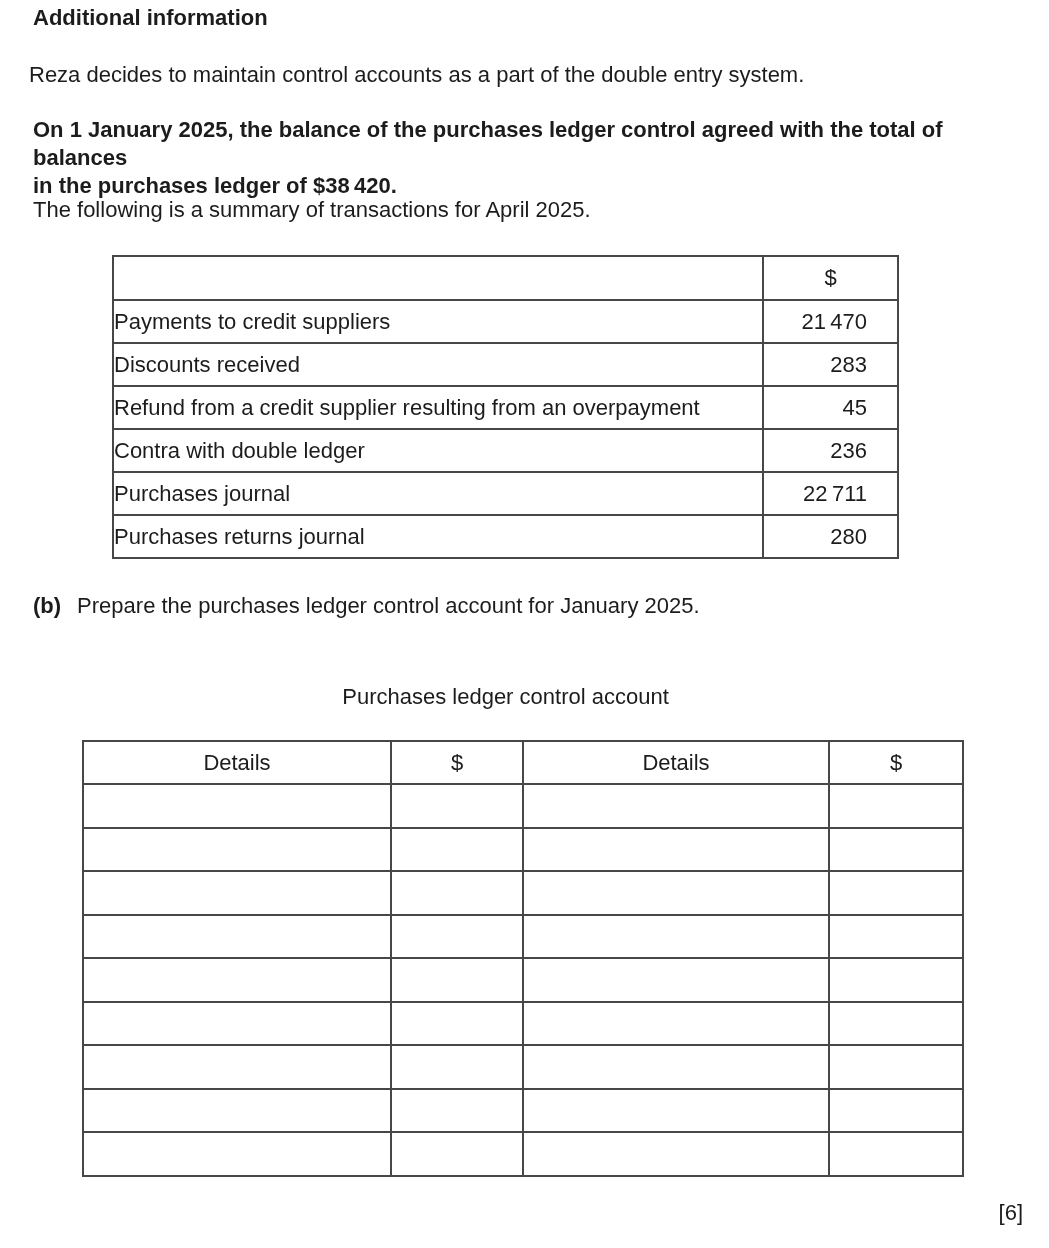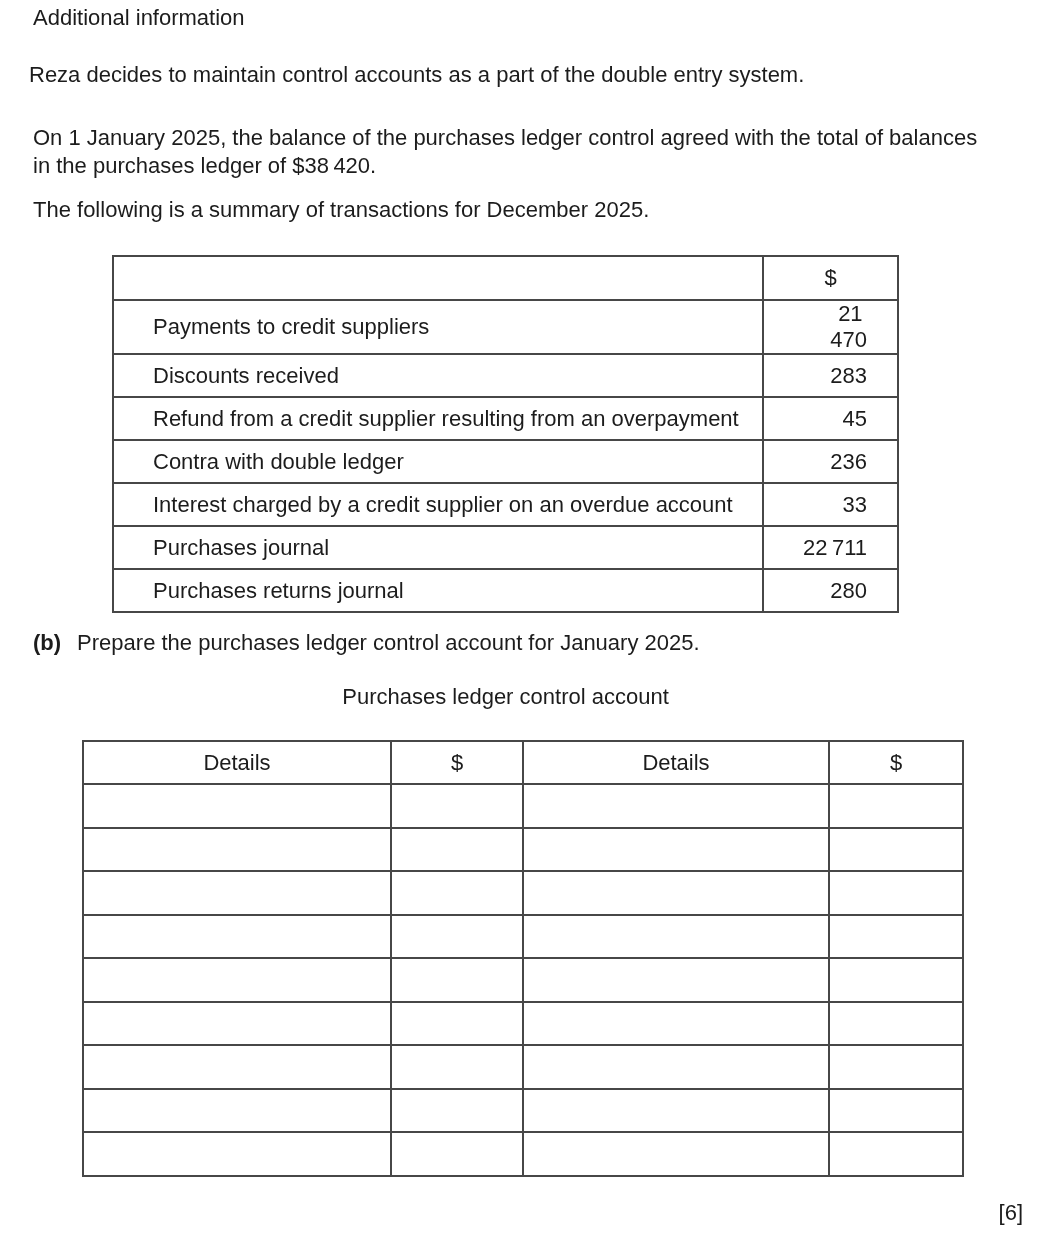--- a/index.html
+++ b/index.html
@@ -9,46 +9,46 @@
   }
   body {
     position: relative;
     font-family: "Liberation Sans", "DejaVu Sans", sans-serif;
     color: #1c1c1c;
     font-size: 22px;
   }
   .abs { position: absolute; }
 
   
-  #heading      { left: 33px; top: 5px;   font-weight: normal; }
+  #heading      { left: 33px; top: 5px;   font-weight: bold; }
   #para1        { left: 29px; top: 62px; }
-  #para2        { left: 33px; top: 124px; line-height: 28px; width: 1005px; }
+  #para2        { left: 33px; top: 116px; line-height: 28px; width: 1005px; font-weight: bold; }
   #para3        { left: 33px; top: 197px; }
 
   
   #summary-table { left: 112px; top: 255px; }
   table { border-collapse: collapse; table-layout: fixed; }
   td, th {
     border: 2px solid #474747;
     font-weight: normal;
     font-size: 22px;
     color: #1c1c1c;
     vertical-align: middle;
     overflow: hidden;
   }
   #summary-table table { width: 785px; }
   #summary-table .col-desc { width: 650px; }
   #summary-table .col-amt  { width: 135px; }
   #summary-table thead th { height: 44px; text-align: center; }
-  #summary-table tbody td { height: 43px; padding-left: 39px; }
+  #summary-table tbody td { height: 43px; }
   #summary-table td.desc { text-align: left; }
   #summary-table td.amt  { padding-right: 30px; text-align: right; }
 
   
-  #question-b { left: 33px; top: 630px; }
+  #question-b { left: 33px; top: 593px; }
   #question-b .qlabel { font-weight: bold; margin-right: 16px; }
   #account-title { left: 33px; top: 684px; width: 945px; text-align: center; }
 
   
   #answer-table { left: 82px; top: 740px; }
   #answer-table table { width: 880px; }
   #answer-table .col-d1 { width: 308px; }
   #answer-table .col-a1 { width: 132px; }
   #answer-table .col-d2 { width: 306px; }
   #answer-table .col-a2 { width: 134px; }
@@ -63,21 +63,21 @@
 
 <div id="heading" class="abs">Additional information</div>
 
 <div id="para1" class="abs">Reza decides to maintain control accounts as a part of the double entry system.</div>
 
 <div id="para2" class="abs">
   <div>On 1 January 2025, the balance of the purchases ledger control agreed with the total of balances</div>
   <div>in the purchases ledger of $38 420.</div>
 </div>
 
-<div id="para3" class="abs">The following is a summary of transactions for December 2025.</div>
+<div id="para3" class="abs">The following is a summary of transactions for April 2025.</div>
 
 <div id="summary-table" class="abs">
   <table>
     <colgroup>
         <col class="col-desc">
         <col class="col-amt">
       </colgroup>
     <thead>
       <tr>
         <th></th>
@@ -93,24 +93,20 @@
           <td class="desc">Discounts received</td>
           <td class="amt">283</td>
         </tr>
         <tr>
           <td class="desc">Refund from a credit supplier resulting from an overpayment</td>
           <td class="amt">45</td>
         </tr>
         <tr>
           <td class="desc">Contra with double ledger</td>
           <td class="amt">236</td>
-        </tr>
-        <tr>
-          <td class="desc">Interest charged by a credit supplier on an overdue account</td>
-          <td class="amt">33</td>
         </tr>
         <tr>
           <td class="desc">Purchases journal</td>
           <td class="amt">22 711</td>
         </tr>
         <tr>
           <td class="desc">Purchases returns journal</td>
           <td class="amt">280</td>
         </tr>
       </tbody>

